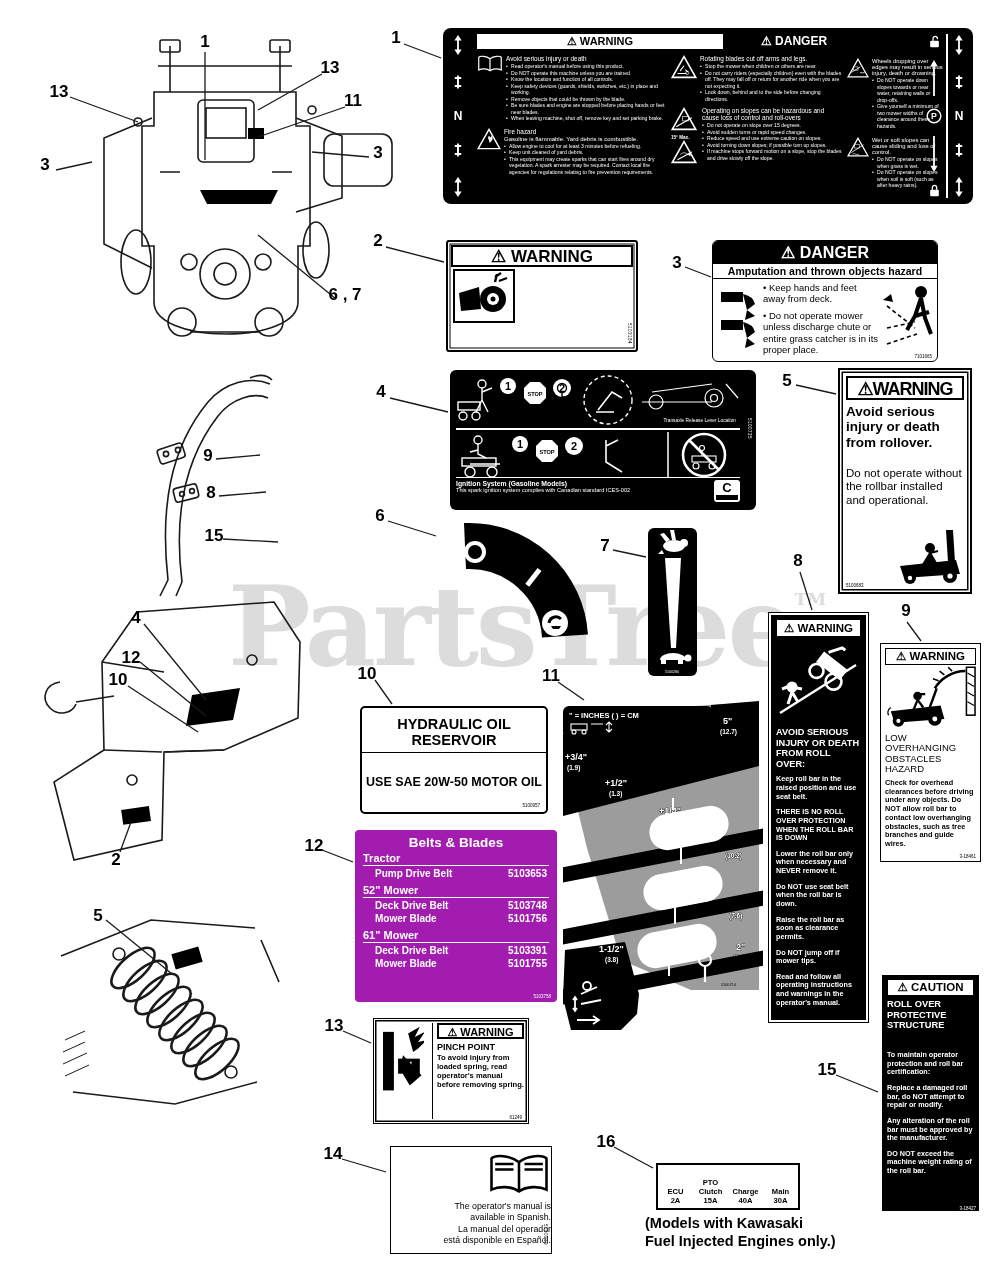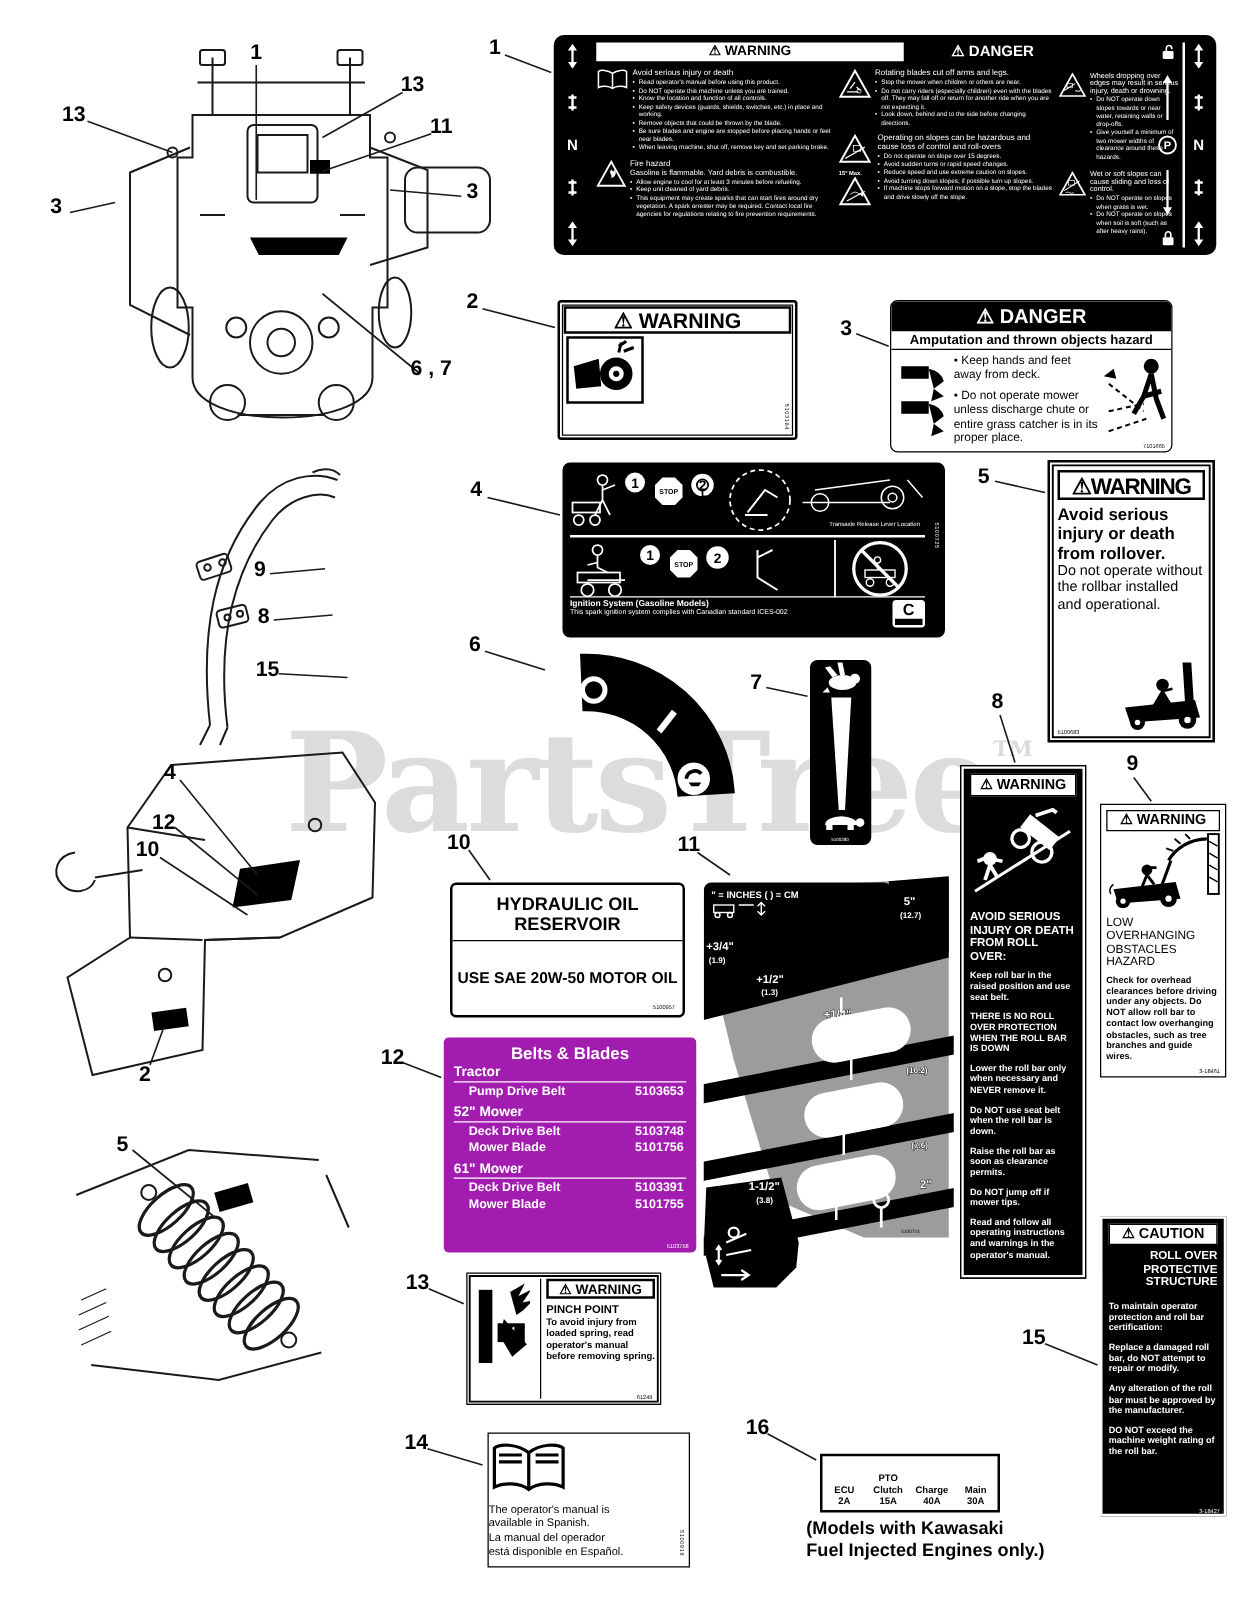--- a/index.html
+++ b/index.html
@@ -43,21 +43,21 @@
   .l4{left:450px;top:370px;width:306px;height:140px;background:#000;border-radius:6px;color:#fff}
   .l4 .r3{position:absolute;left:6px;right:16px;bottom:4px;height:26px;border-top:1.5px solid #fff;padding-top:2px;display:flex;justify-content:space-between}
   .l4 .it{font-weight:bold;font-size:6.8px}
   .l4 .ib{font-size:5.6px}
   .l4 .note{position:absolute;right:20px;top:48px;font-size:4.8px}
   .l4 .hdiv{position:absolute;left:6px;right:16px;top:58px;height:1.5px;background:#fff}
   
   .l5{left:838px;top:368px;width:134px;height:226px;background:#fff;border:2px solid #000;box-shadow:inset 0 0 0 1.5px #fff,inset 0 0 0 3px #000;padding:6px}
   .l5 .hdr{border:2.5px solid #000;font-weight:bold;font-size:18px;text-align:center;line-height:22px;height:24px;box-sizing:border-box;letter-spacing:-1px}
   .l5 .b1{font-weight:bold;font-size:13.5px;line-height:1.14;margin-top:4px}
-  .l5 .b2{font-size:11.5px;line-height:1.16;margin-top:1px}
+  .l5 .b2{font-size:11.5px;line-height:1.16;margin-top:17px}
   
   .l7{left:648px;top:528px;width:49px;height:148px;background:#000;border-radius:6px}
   
   .l8{left:768px;top:612px;width:101px;height:411px;background:#000;color:#fff;border:1px solid #000;box-shadow:inset 0 0 0 2px #fff;padding:6px 7px;box-sizing:border-box}
   .l8 .hdr{background:#fff;color:#000;font-weight:bold;font-size:11.5px;text-align:center;border:1.5px solid #000;line-height:16px;height:18px;box-sizing:border-box}
   .l8 .hd{font-weight:bold;font-size:9.2px;line-height:1.15;margin:4px 0 6px}
   .l8 .p{font-size:7.2px;line-height:1.2;margin-bottom:7px;font-weight:bold}
   
   .l9{left:880px;top:643px;width:101px;height:219px;background:#fff;border:1.5px solid #000;padding:4px;box-sizing:border-box}
   .l9 .hdr{border:1.5px solid #000;font-weight:bold;font-size:11.5px;text-align:center;line-height:15px;height:17px;box-sizing:border-box}
@@ -73,26 +73,26 @@
   .l12 .sec-name{font-weight:bold;font-size:11px;border-bottom:1.5px solid #fff;padding-bottom:1px;margin-top:5px}
   .l12 .row{display:flex;justify-content:space-between;font-weight:bold;font-size:10px;padding:2px 2px 0 12px}
   
   .l13{left:373px;top:1018px;width:156px;height:106px;background:#fff;border:1.5px solid #000;box-shadow:inset 0 0 0 1px #fff,inset 0 0 0 2.5px #000;padding:4px;display:flex;box-sizing:border-box}
   .l13 .left{width:52px;border-right:1.5px solid #000;padding-right:2px}
   .l13 .right{flex:1;padding-left:4px}
   .l13 .hdr{border:2px solid #000;font-weight:bold;font-size:11px;text-align:center;line-height:14px;height:16px;box-sizing:border-box}
   .l13 .hd{font-weight:bold;font-size:9px;margin:3px 0 1px}
   .l13 .p{font-size:7.6px;line-height:1.2;font-weight:bold}
   
-  .l14{left:390px;top:1146px;width:162px;height:108px;background:#fff;border:1.5px solid #000;text-align:left;padding-top:6px;box-sizing:border-box}
+  .l14{left:390px;top:1146px;width:162px;height:108px;background:#fff;border:1.5px solid #000;text-align:right;padding-top:6px;box-sizing:border-box}
   .l14 .p{font-size:8.8px;line-height:1.3}
   
   .l15{left:880px;top:973px;width:101px;height:240px;background:#000;color:#fff;box-shadow:inset 0 0 0 2px #fff;padding:6px 7px;box-sizing:border-box}
   .l15 .hdr{background:#fff;color:#000;font-weight:bold;font-size:11.5px;text-align:center;border:1.5px solid #000;line-height:15px;height:17px;box-sizing:border-box}
-  .l15 .hd{font-weight:bold;font-size:9.3px;text-align:right;line-height:1.15;margin:3px 0 10px}
+  .l15 .hd{font-weight:bold;font-size:9.3px;text-align:left;line-height:1.15;margin:3px 0 20px}
   .l15 .p{font-size:7.2px;line-height:1.2;margin-bottom:7px;font-weight:bold}
   
   .l16{left:656px;top:1163px;width:144px;height:47px;background:#fff;border:2px solid #000;display:flex;box-sizing:border-box}
   .l16 .fc{flex:1;text-align:center;font-weight:bold;font-size:7.6px;display:flex;flex-direction:column;justify-content:flex-end;padding-bottom:3px}
   .l16 .pre{height:9px}
   .fuse-cap{left:645px;top:1214px;width:200px;font-weight:bold;font-size:14.5px;line-height:1.25;position:absolute}
   
   .dh{left:563px;top:698px}
 </style>
 </head>

